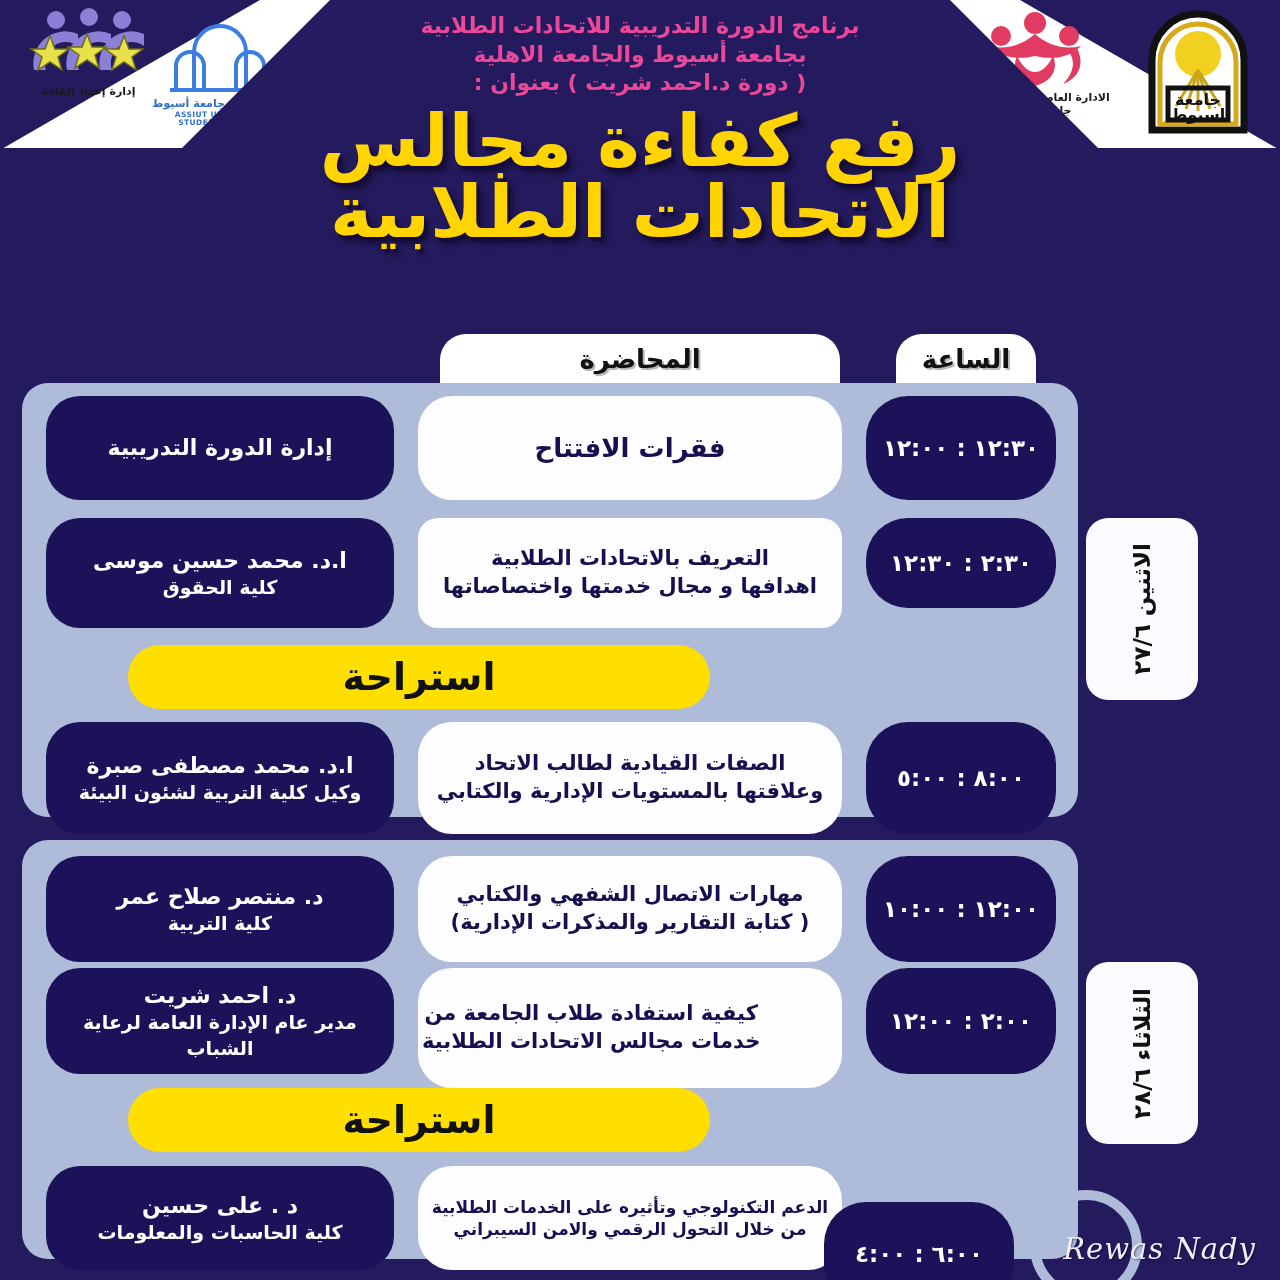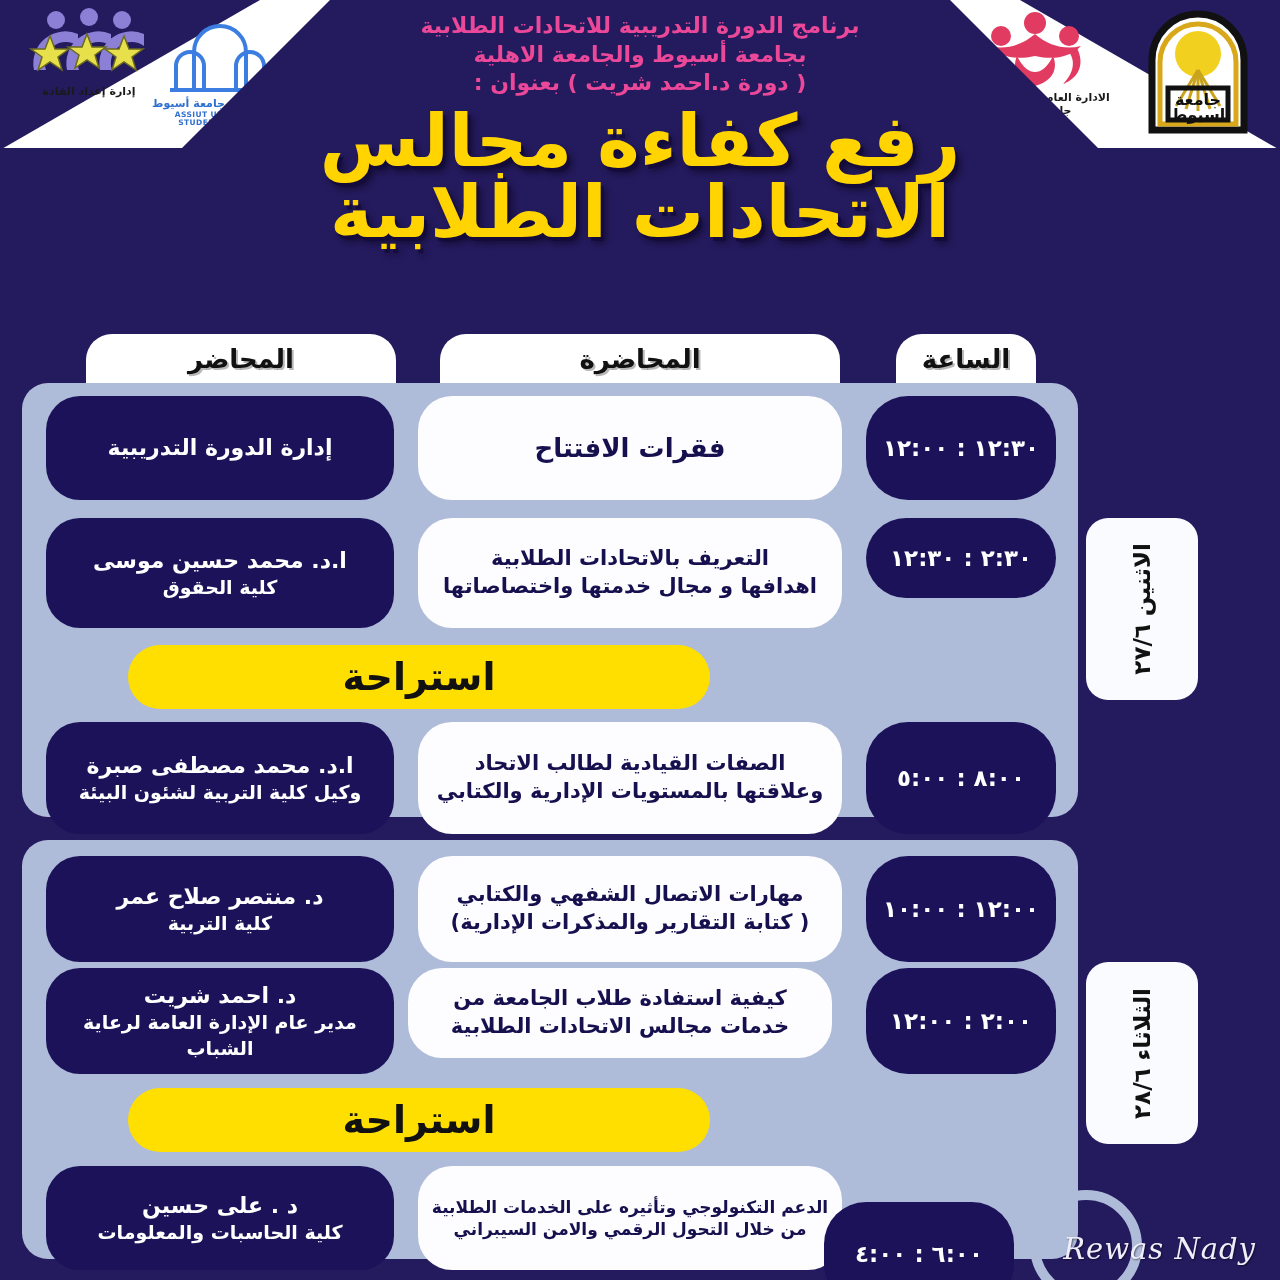--- a/index.html
+++ b/index.html
@@ -214,21 +214,20 @@
         <div>بجامعة أسيوط والجامعة الاهلية</div>
         <div>( دورة د.احمد شريت ) بعنوان :</div>
       </div>
       <div class="main-title">
         <div>رفع كفاءة مجالس</div>
         <div>الاتحادات الطلابية</div>
       </div>
     </div>
   </div>
 
-  <div class="colhead ch-lecturer">المحاضر</div>
   <div class="colhead ch-lecture">المحاضرة</div>
   <div class="colhead ch-time">الساعة</div>
 
   <div class="panel panel-a"></div>
 
   <div class="cell-lect l1" style="left:46px;top:396px;width:348px;height:104px;">
     <div>
       <div>إدارة الدورة التدريبية</div>
       <div class="l2"></div>
     </div>
@@ -240,27 +239,27 @@
     </div>
   </div>
   <div class="cell-time time-f" style="left:866px;top:396px;width:190px;height:104px;">١٢:٣٠  :  ١٢:٠٠</div>
 
   <div class="cell-lect l1" style="left:46px;top:518px;width:348px;height:110px;">
     <div>
       <div>ا.د. محمد حسين موسى</div>
       <div class="l2">كلية الحقوق</div>
     </div>
   </div>
-  <div class="cell-topic t2" style="left:418px;top:518px;width:424px;height:110px;">
+  <div class="cell-topic t2" style="left:418px;top:518px;width:424px;height:110px;border-radius:20px;">
     <div>
       <div>التعريف بالاتحادات الطلابية</div>
       <div>اهدافها و مجال خدمتها واختصاصاتها</div>
     </div>
   </div>
-  <div class="cell-time time-f" style="left:866px;top:518px;width:190px;height:80px;">٢:٣٠  :  ١٢:٣٠</div>
+  <div class="cell-time time-f" style="left:866px;top:518px;width:190px;height:90px;">٢:٣٠  :  ١٢:٣٠</div>
 
   <div class="break-pill" style="left:128px;top:645px;width:582px;height:64px;">استراحة</div>
 
   <div class="cell-lect l1" style="left:46px;top:722px;width:348px;height:112px;">
     <div>
       <div>ا.د. محمد مصطفى صبرة</div>
       <div class="l2">وكيل كلية التربية لشئون البيئة</div>
     </div>
   </div>
   <div class="cell-topic t2" style="left:418px;top:722px;width:424px;height:112px;">
@@ -290,21 +289,21 @@
     </div>
   </div>
   <div class="cell-time time-f" style="left:866px;top:856px;width:190px;height:106px;">١٢:٠٠  :  ١٠:٠٠</div>
 
   <div class="cell-lect l1" style="left:46px;top:968px;width:348px;height:106px;">
     <div>
       <div>د. احمد شريت</div>
       <div class="l2">مدير عام الإدارة العامة لرعاية الشباب</div>
     </div>
   </div>
-  <div class="cell-topic t2" style="left:408px;top:968px;width:424px;height:90px;">
+  <div class="cell-topic t2" style="left:418px;top:968px;width:424px;height:120px;justify-content:flex-end;">
     <div>
       <div>كيفية استفادة طلاب الجامعة من</div>
       <div>خدمات مجالس الاتحادات الطلابية</div>
     </div>
   </div>
   <div class="cell-time time-f" style="left:866px;top:968px;width:190px;height:106px;">٢:٠٠  :  ١٢:٠٠</div>
 
   <div class="break-pill" style="left:128px;top:1088px;width:582px;height:64px;">استراحة</div>
 
   <div class="cell-lect l1" style="left:46px;top:1166px;width:348px;height:104px;">

